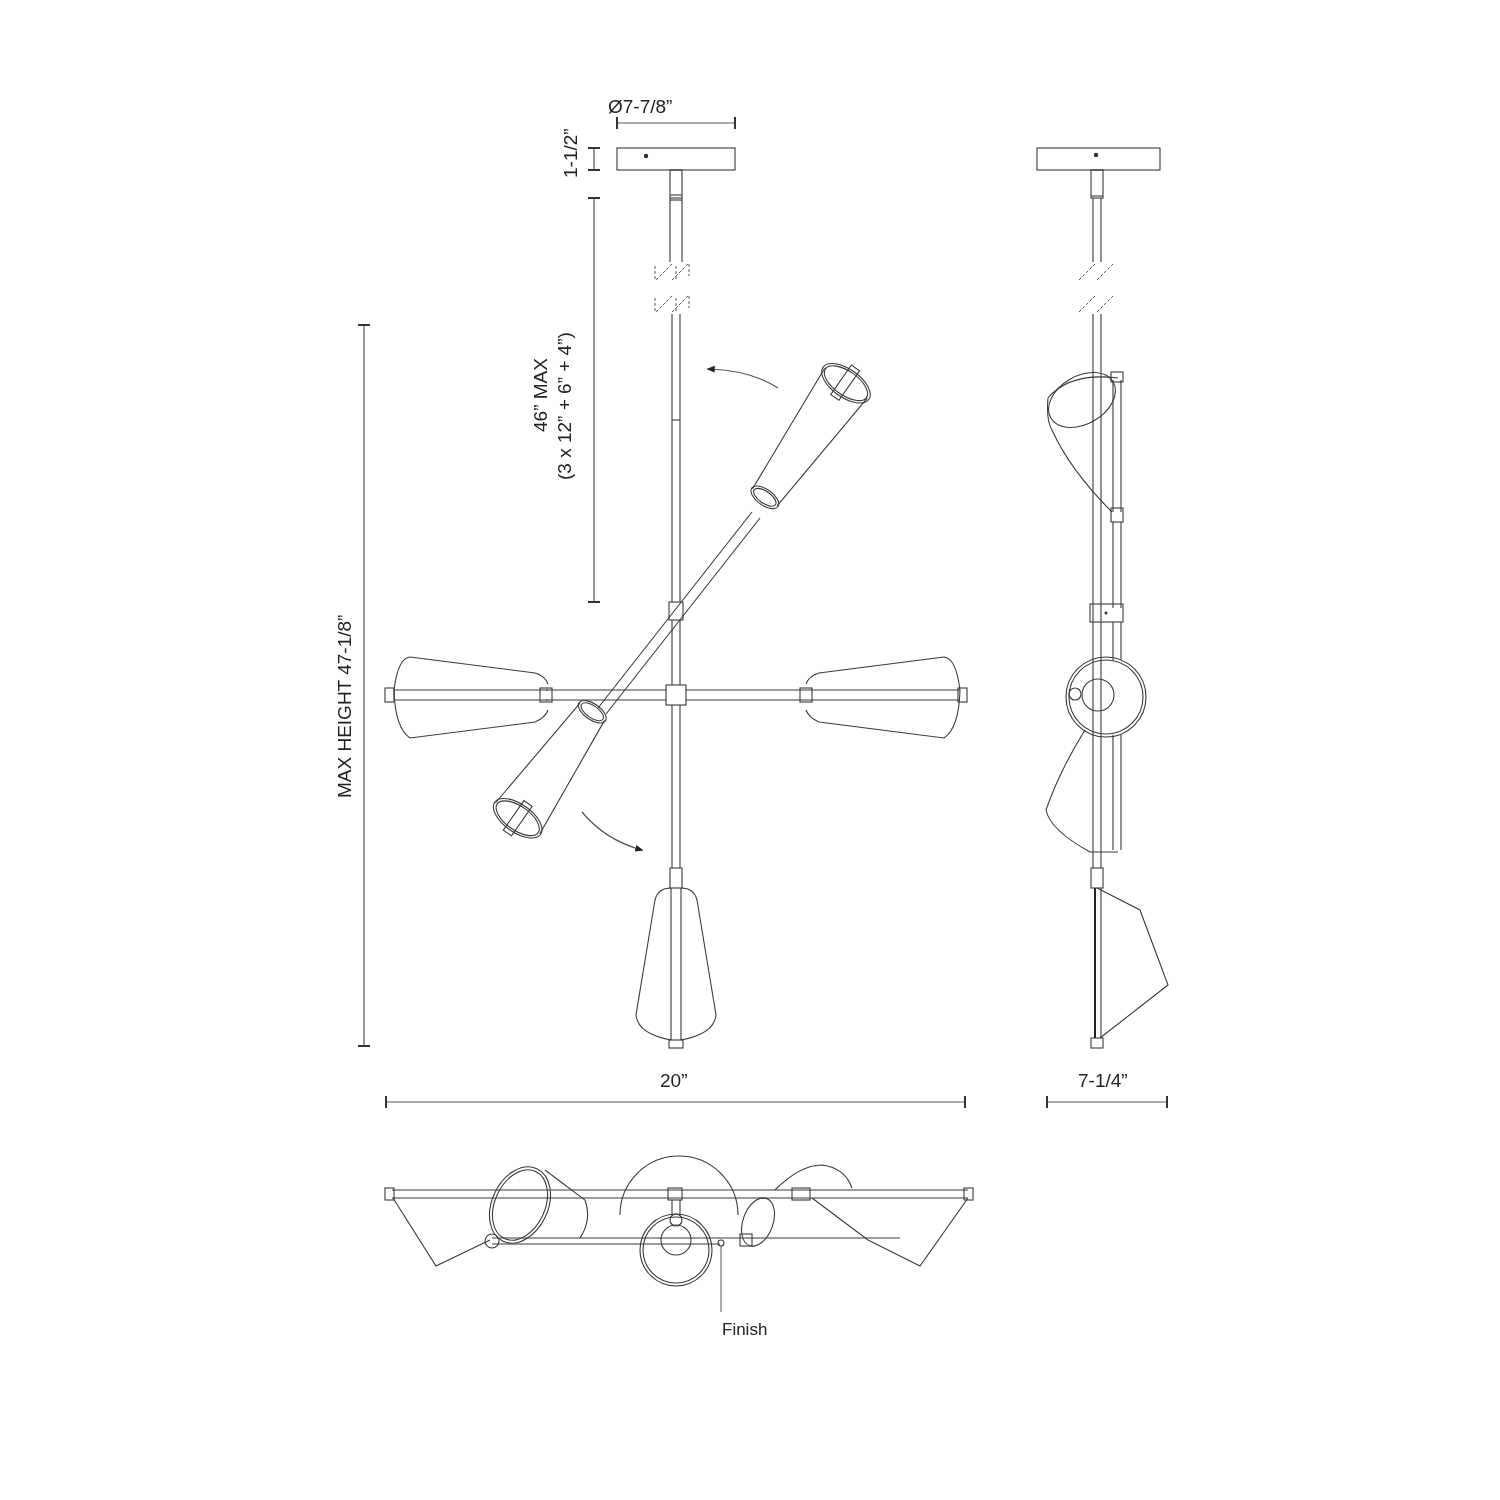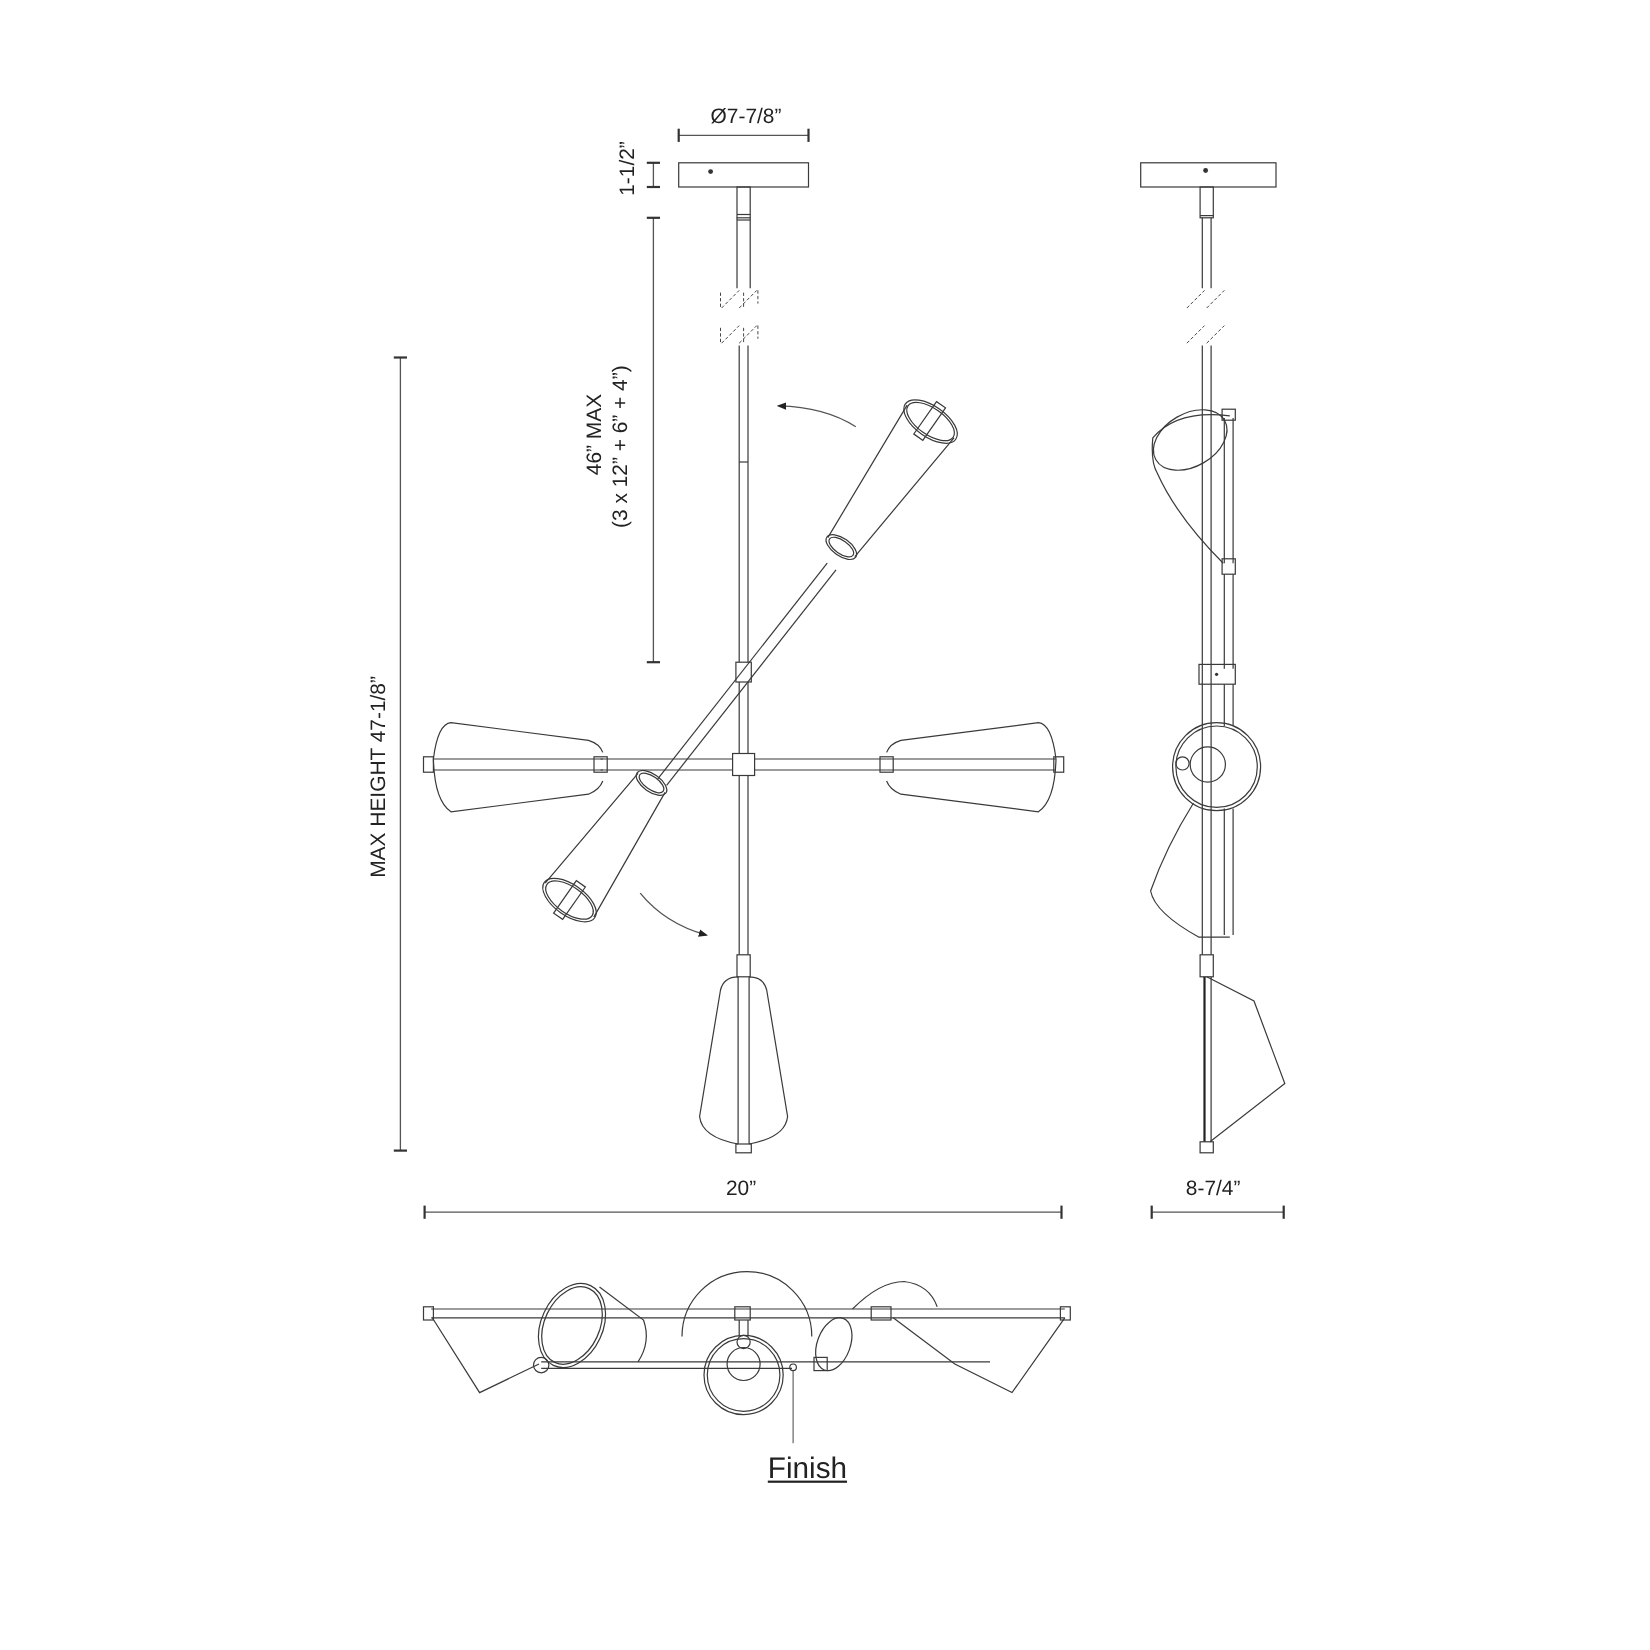--- a/index.html
+++ b/index.html
@@ -214,20 +214,20 @@
     <line class="dim" x1="386" y1="1102" x2="965" y2="1102"></line>
     <line class="tick" x1="386" y1="1096" x2="386" y2="1108"></line>
     <line class="tick" x1="965" y1="1096" x2="965" y2="1108"></line>
 
     <line class="dim" x1="1047" y1="1102" x2="1167" y2="1102"></line>
     <line class="tick" x1="1047" y1="1096" x2="1047" y2="1108"></line>
     <line class="tick" x1="1167" y1="1096" x2="1167" y2="1108"></line>
   </g>
 </svg>
 
-<div class="lbl" style="left:646px; top:96px;text-align:right;">Ø7-7/8”</div>
+<div class="lbl" style="left:608px; top:96px;text-align:right;">Ø7-7/8”</div>
 <div class="lbl vert" style="left:560px; top:178px;">1-1/2”</div>
 <div class="lbl vert" style="left:530px; top:432px;">46” MAX</div>
 <div class="lbl vert" style="left:554px; top:480px;">(3 x 12” + 6” + 4”)</div>
 <div class="lbl vert" style="left:334px; top:798px;">MAX HEIGHT 47-1/8”</div>
 <div class="lbl" style="left:660px; top:1070px;">20”</div>
-<div class="lbl" style="left:1078px; top:1070px;">8-7/4”</div>
-<div class="lbl" style="left:698px; top:1320px; font-size:27px;text-decoration:underline;">Finish</div>
+<div class="lbl" style="left:1078px; top:1070px;">7-1/4”</div>
+<div class="lbl" style="left:722px; top:1320px; font-size:17px;">Finish</div>
 
 </body></html>

